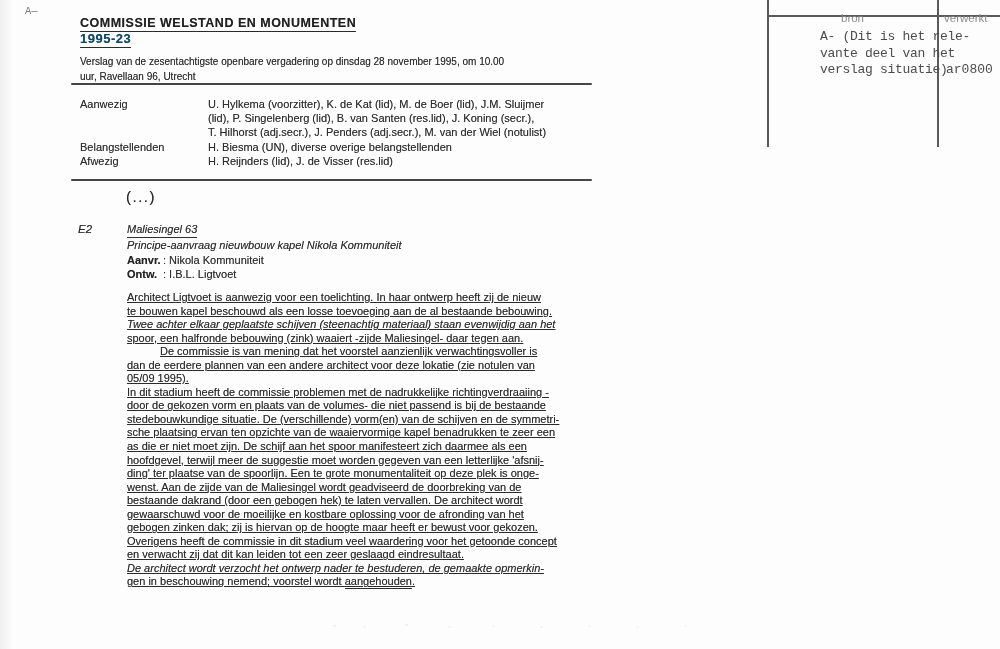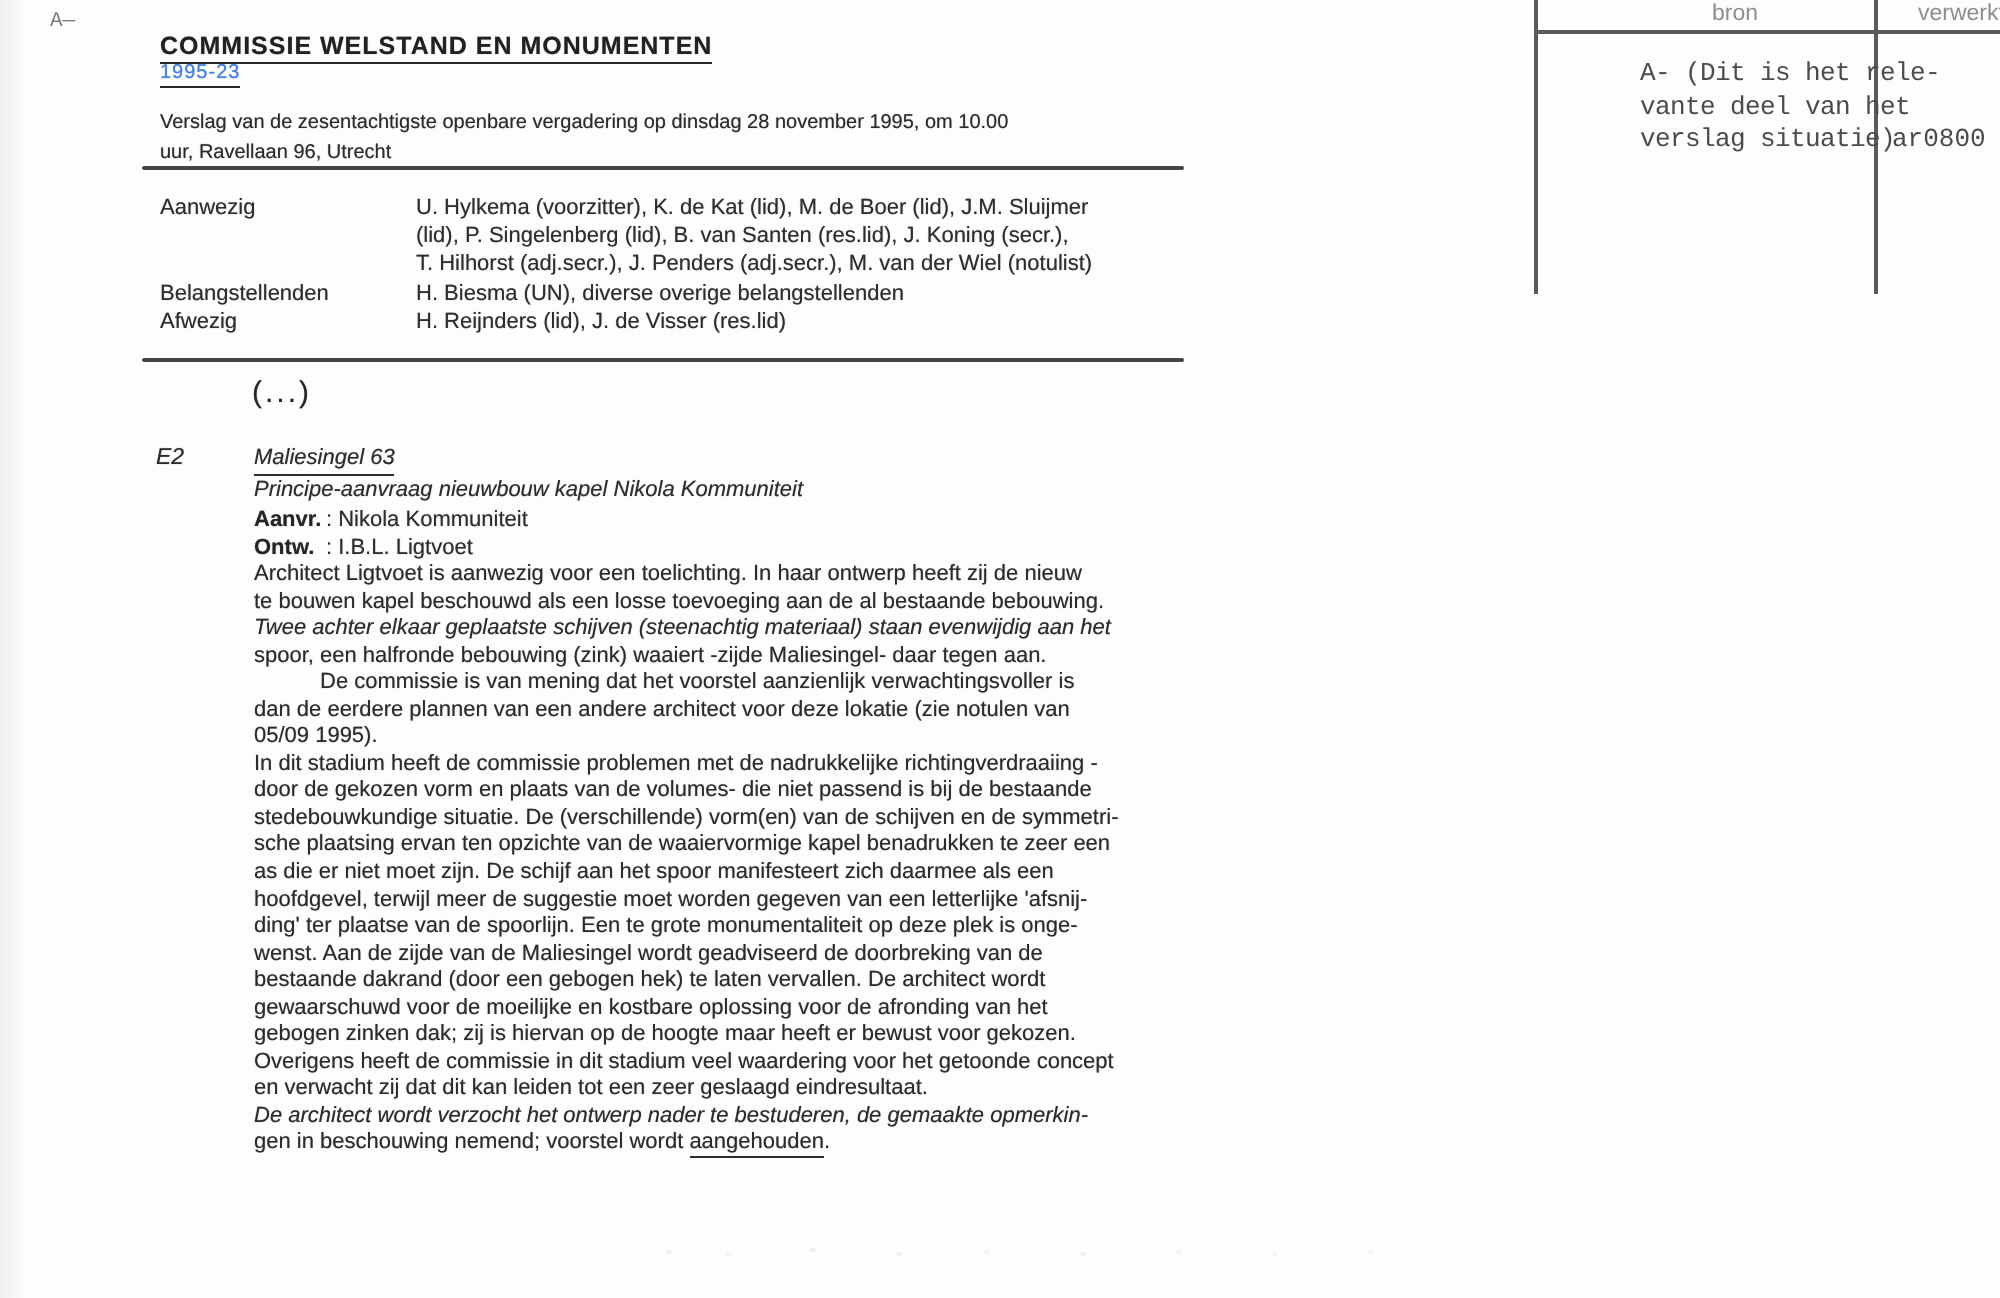--- a/index.html
+++ b/index.html
@@ -17,21 +17,21 @@
 
   .soft { text-shadow:0 0 0.5px rgba(45,45,45,0.55); }
 
   .a-mark { position:absolute; left:25px; top:5px;
     font-family:"Liberation Mono", monospace; font-size:10.5px; color:#7d7d7d; }
 
   .doc-title { position:absolute; left:80px; top:16px;
     font-size:12.5px; font-weight:bold; letter-spacing:0.5px; color:#212121;
     border-bottom:1.4px solid #2a2a2a; padding-bottom:1px; }
   .doc-number { position:absolute; left:80px; top:31px;
-    font-size:10px; font-weight:normal; letter-spacing:0.5px; color:#3b82f6;
+    font-size:13px; font-weight:bold; letter-spacing:0.5px; color:#0c4a6e;
     border-bottom:1.4px solid #2a2a2a; padding-bottom:1px; }
 
   .verslag { position:absolute; left:80px; top:55px; width:520px;
     font-size:10px; line-height:14.5px; color:#2b2b2b; }
   .verslag div { white-space:nowrap; }
 
   .rule { position:absolute; left:71px; width:521px; height:2px; background:#454545; border-radius:1px; }
   .rule-1 { top:83px; }
   .rule-2 { top:179px; }
 
@@ -47,34 +47,34 @@
     font-size:11.5px; font-style:italic; color:#2b2b2b; }
 
   .agenda-head { position:absolute; left:127px; top:222px;
     font-size:11px; line-height:14.5px; }
   .agenda-title { font-style:italic; display:inline-block;
     border-bottom:1px solid #2d2d2d; padding-bottom:0.5px;text-align:right; }
   .agenda-subtitle { font-style:italic; white-space:nowrap; }
   .kv { white-space:nowrap; }
   .kv .k { display:inline-block; width:36px; font-weight:bold; color:#252525; }
 
-  .body-text { position:absolute; left:127px; top:281px; width:475px;
-    font-size:11px; line-height:13.55px; color:#2b2b2b; }
+  .body-text { position:absolute; left:127px; top:291px; width:475px;
+    font-size:11px; line-height:13.55px; color:#2b2b2b;text-decoration:underline; }
   .body-text div { white-space:nowrap; }
   .body-text .italic { font-style:italic; }
   .body-text .indent { padding-left:33px; }
   .closing { white-space:nowrap; }
   .closing .u { border-bottom:1px solid #2d2d2d; padding-bottom:0.5px; }
 
   
   .t-vline { position:absolute; top:0; width:2px; height:147px; background:#5a5a5a; }
   .t-vline-left  { left:767px; }
   .t-vline-mid   { left:937px; }
   .t-hline { position:absolute; left:767px; top:15px; width:233px; height:1.8px; background:#5a5a5a; }
-  .t-head { position:absolute; top:1px; font-size:11.5px; color:#8d8d8d;margin-left:15px; }
+  .t-head { position:absolute; top:12px; font-size:11.5px; color:#8d8d8d; }
   .t-head-bron { left:768px; width:169px; text-align:center; }
   .t-head-verwerkt { left:944px; }
   .t-note { position:absolute; left:776px; top:29px;
     font-family:"Liberation Mono", monospace; font-size:13px; line-height:16.5px;
     color:#4c4c4c; letter-spacing:-0.3px;margin-left:44px; }
   .t-note div { white-space:nowrap; }
   .t-code { position:absolute; left:946px; top:62px;
     font-family:"Liberation Mono", monospace; font-size:13px; color:#4c4c4c; }
 
   .speck { position:absolute; width:3px; height:2px; background:#9a9a9a; border-radius:50%; }

